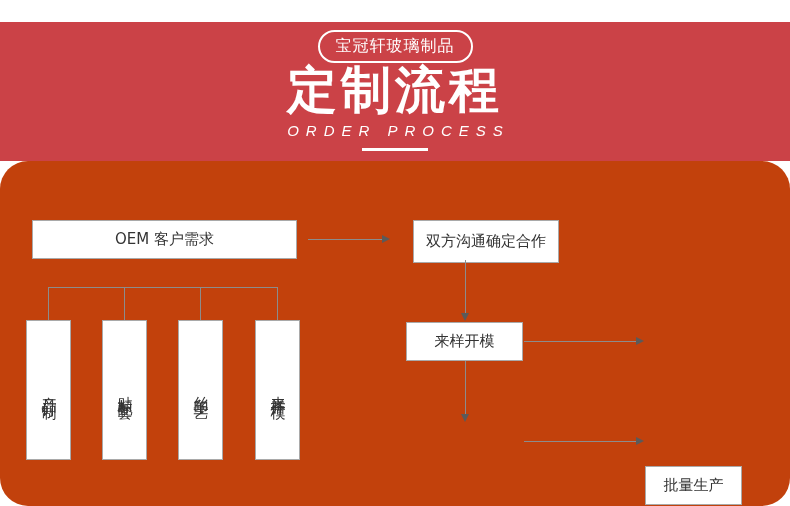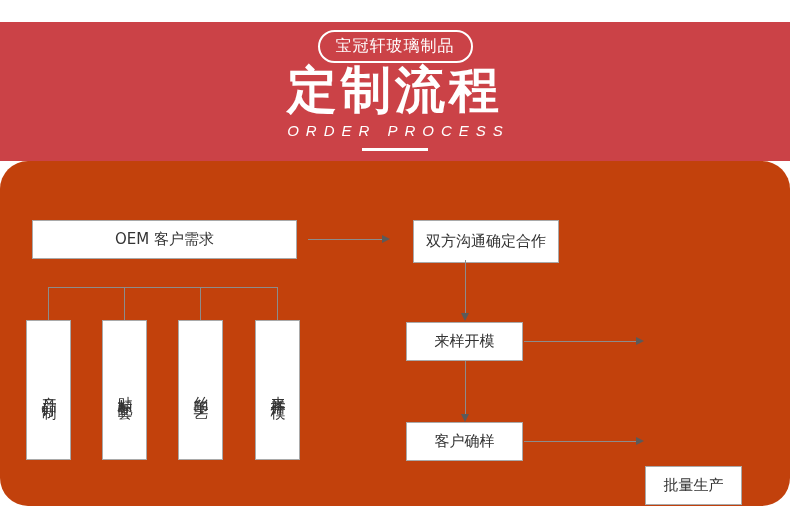--- a/index.html
+++ b/index.html
@@ -175,21 +175,20 @@
 
     <div class="node" style="left:406px; top:161px; width:117px; height:39px;">来样开模</div>
 
     <div class="line h" style="left:524px; top:180px; width:112px;"></div>
     <div class="arrow-head right" style="left:636px; top:176px;"></div>
 
 
     <div class="line v" style="left:465px; top:200px; height:53px;"></div>
     <div class="arrow-head down" style="left:461px; top:253px;"></div>
 
-    <div class="node" style="left:406px; top:261px; width:117px; height:39px;">客户确样</div>
 
     <div class="line h" style="left:524px; top:280px; width:112px;"></div>
     <div class="arrow-head right" style="left:636px; top:276px;"></div>
 
     <div class="node" style="left:645px; top:261px; width:97px; height:39px;margin-top:44px;">批量生产</div>
 
   </div>
 </div>
 
 </body></html>

